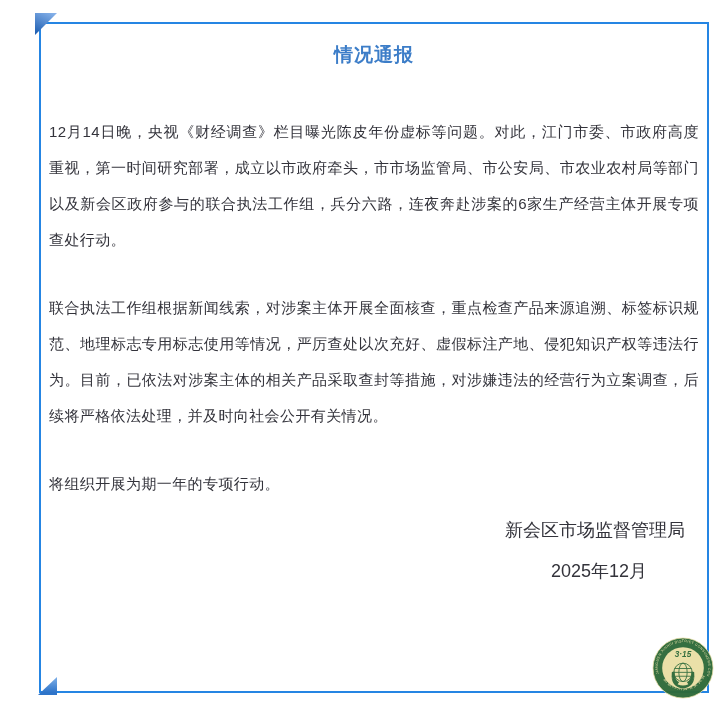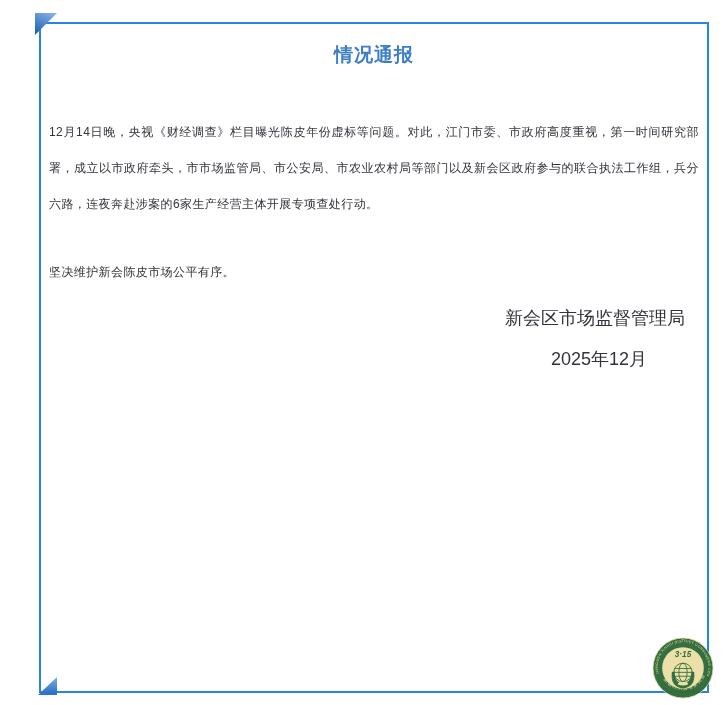--- a/index.html
+++ b/index.html
@@ -50,21 +50,21 @@
     margin: 0 0 46px 0;
     text-align: center;
     font-size: 19px;
     line-height: 26px;
     font-weight: bold;
     color: #3c7dc8;
     letter-spacing: 1px;
   }
   .para {
     margin: 0 0 32px 0;
-    font-size: 12px;
+    font-size: 15px;
     line-height: 36px;
     color: #33333b;
     text-align: justify;
     letter-spacing: 0.4px;
   }
   .para.last {
     margin-bottom: 0;
   }
   .signature {
     margin-top: 10px;
@@ -97,21 +97,22 @@
 
 <div class="canvas">
 
   <div class="corner tl"></div>
   <div class="corner bl"></div>
 
   <div class="frame">
     <h1 class="title">情况通报</h1>
 
     <p class="para">12月14日晚，央视《财经调查》栏目曝光陈皮年份虚标等问题。对此，江门市委、市政府高度重视，第一时间研究部署，成立以市政府牵头，市市场监管局、市公安局、市农业农村局等部门以及新会区政府参与的联合执法工作组，兵分六路，连夜奔赴涉案的6家生产经营主体开展专项查处行动。</p>
-    <p class="para last">坚决维护新会陈皮市场公平有序。</p>
+    <p class="para">联合执法工作组根据新闻线索，对涉案主体开展全面核查，重点检查产品来源追溯、标签标识规范、地理标志专用标志使用等情况，严厉查处以次充好、虚假标注产地、侵犯知识产权等违法行为。目前，已依法对涉案主体的相关产品采取查封等措施，对涉嫌违法的经营行为立案调查，后续将严格依法处理，并及时向社会公开有关情况。</p>
+    <p class="para last">将组织开展为期一年的专项行动。</p>
 
     <div class="signature">新会区市场监督管理局</div>
     <div class="sign-date">2025年12月</div>
   </div>
 
   <div class="seal">
     <svg viewBox="0 0 64 64" width="62" height="62" xmlns="http://www.w3.org/2000/svg">
       <defs>
         <path id="arcTop" d="M 7.5,40 A 26,26 0 1 1 56.5,40" fill="none"></path>
         <path id="arcBottom" d="M 10.5,41 A 24,24 0 0 0 53.5,41" fill="none"></path>

